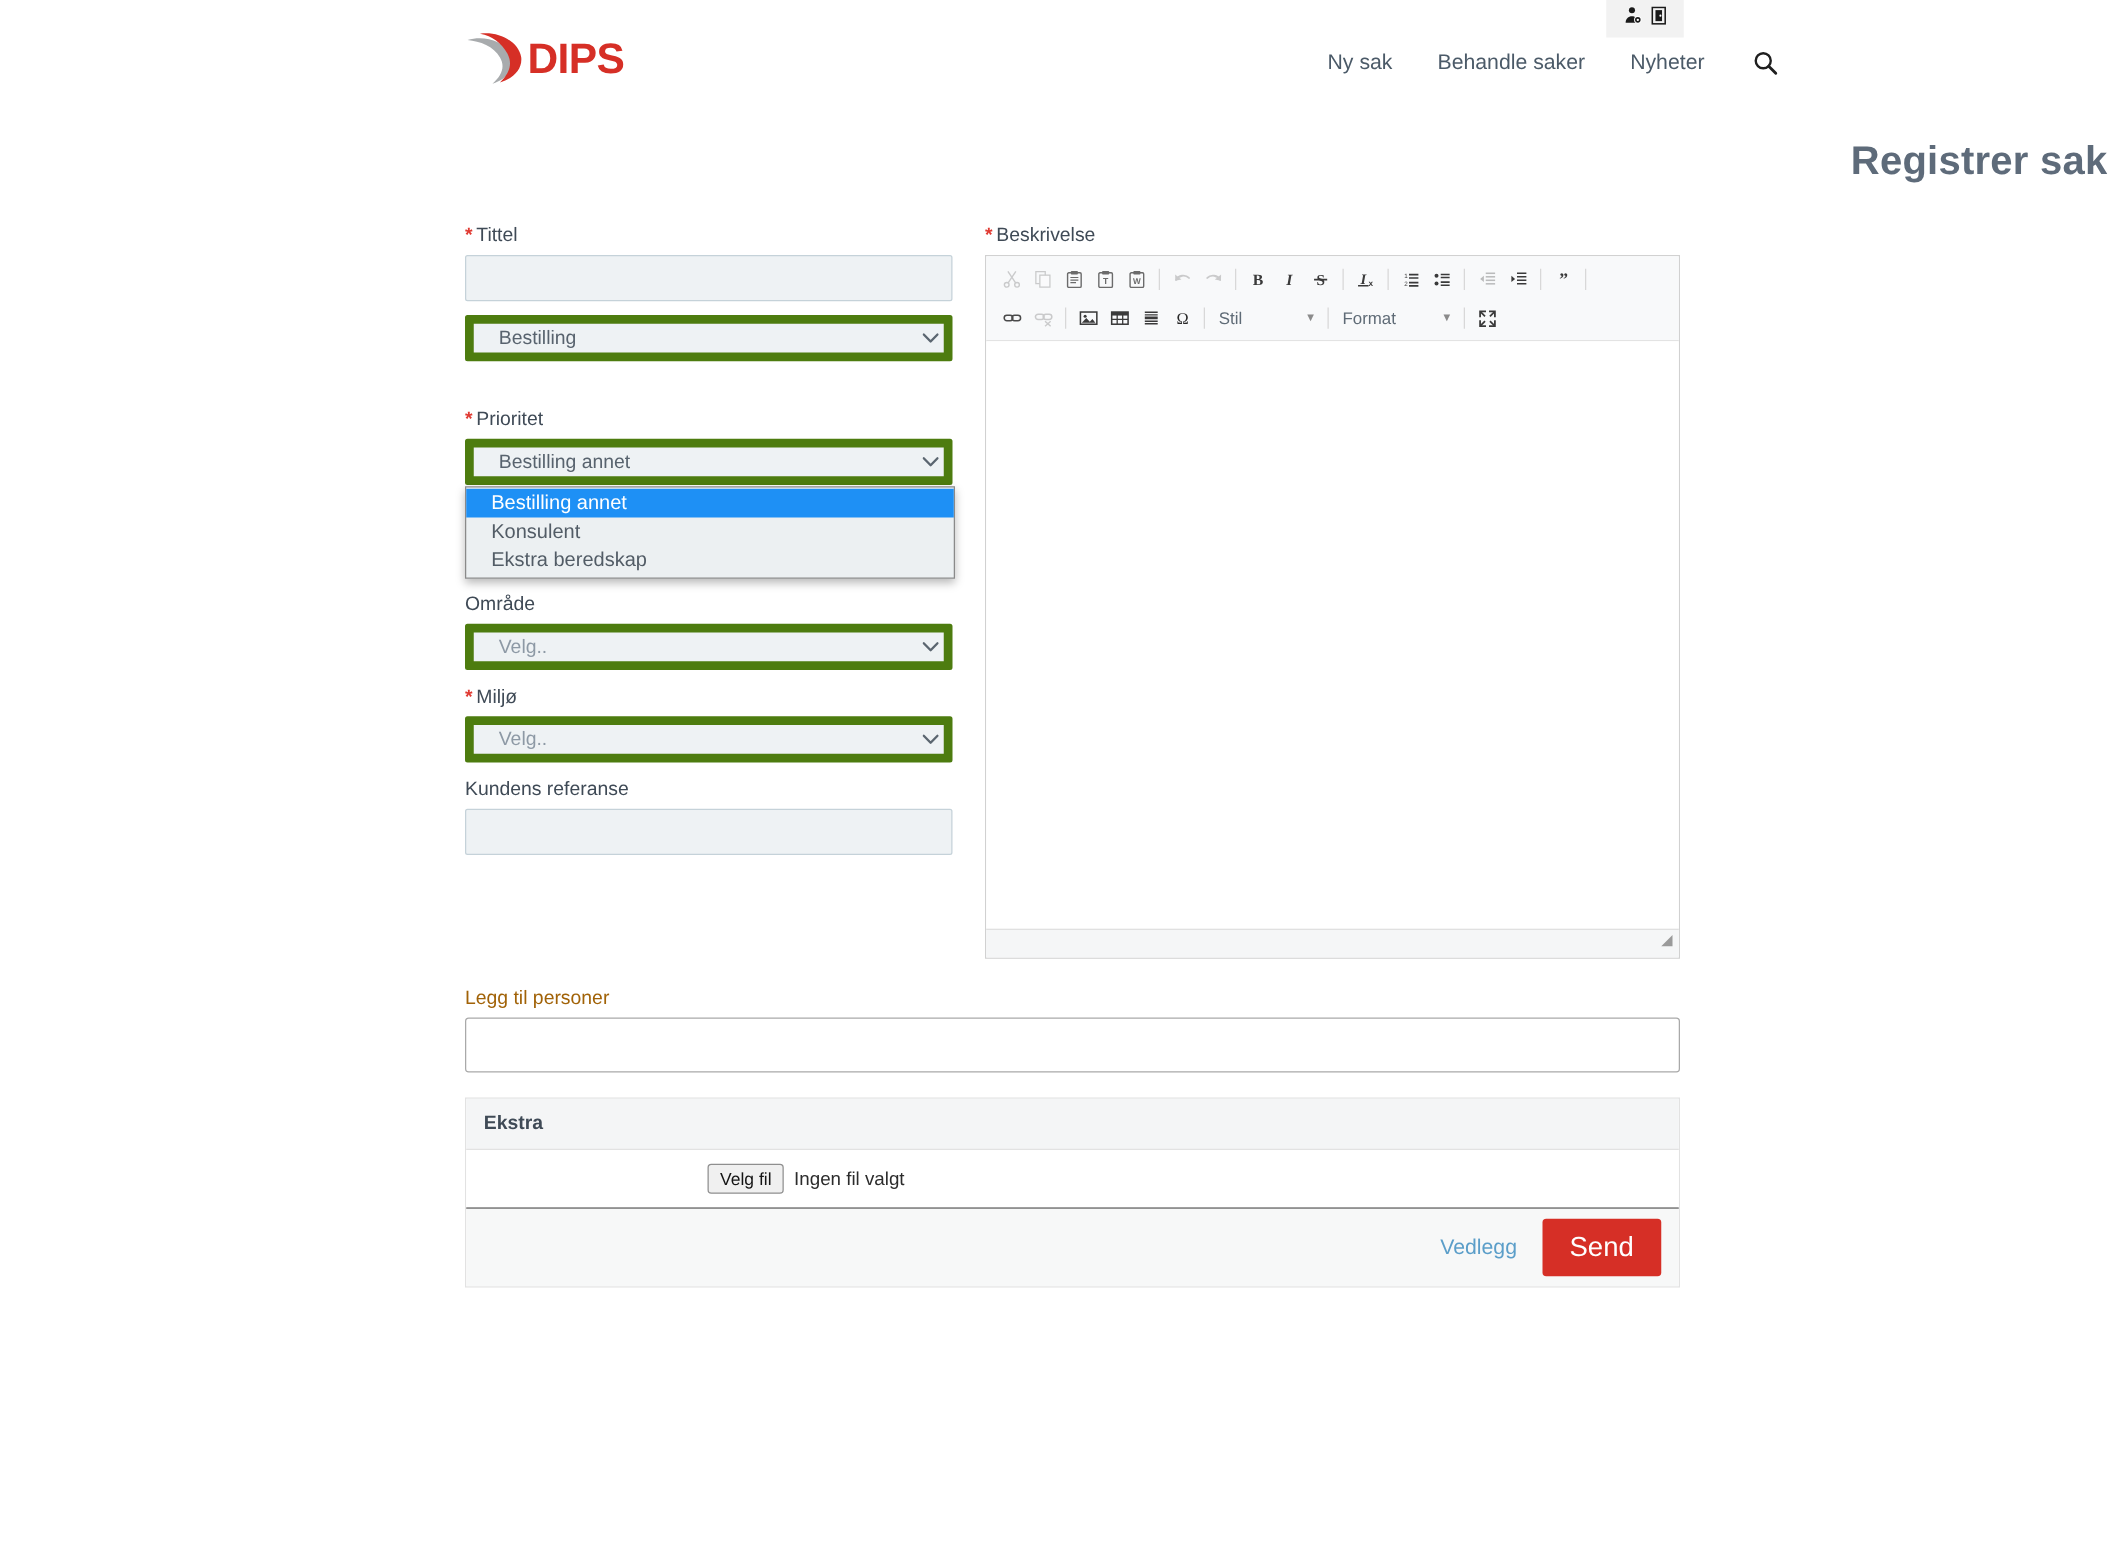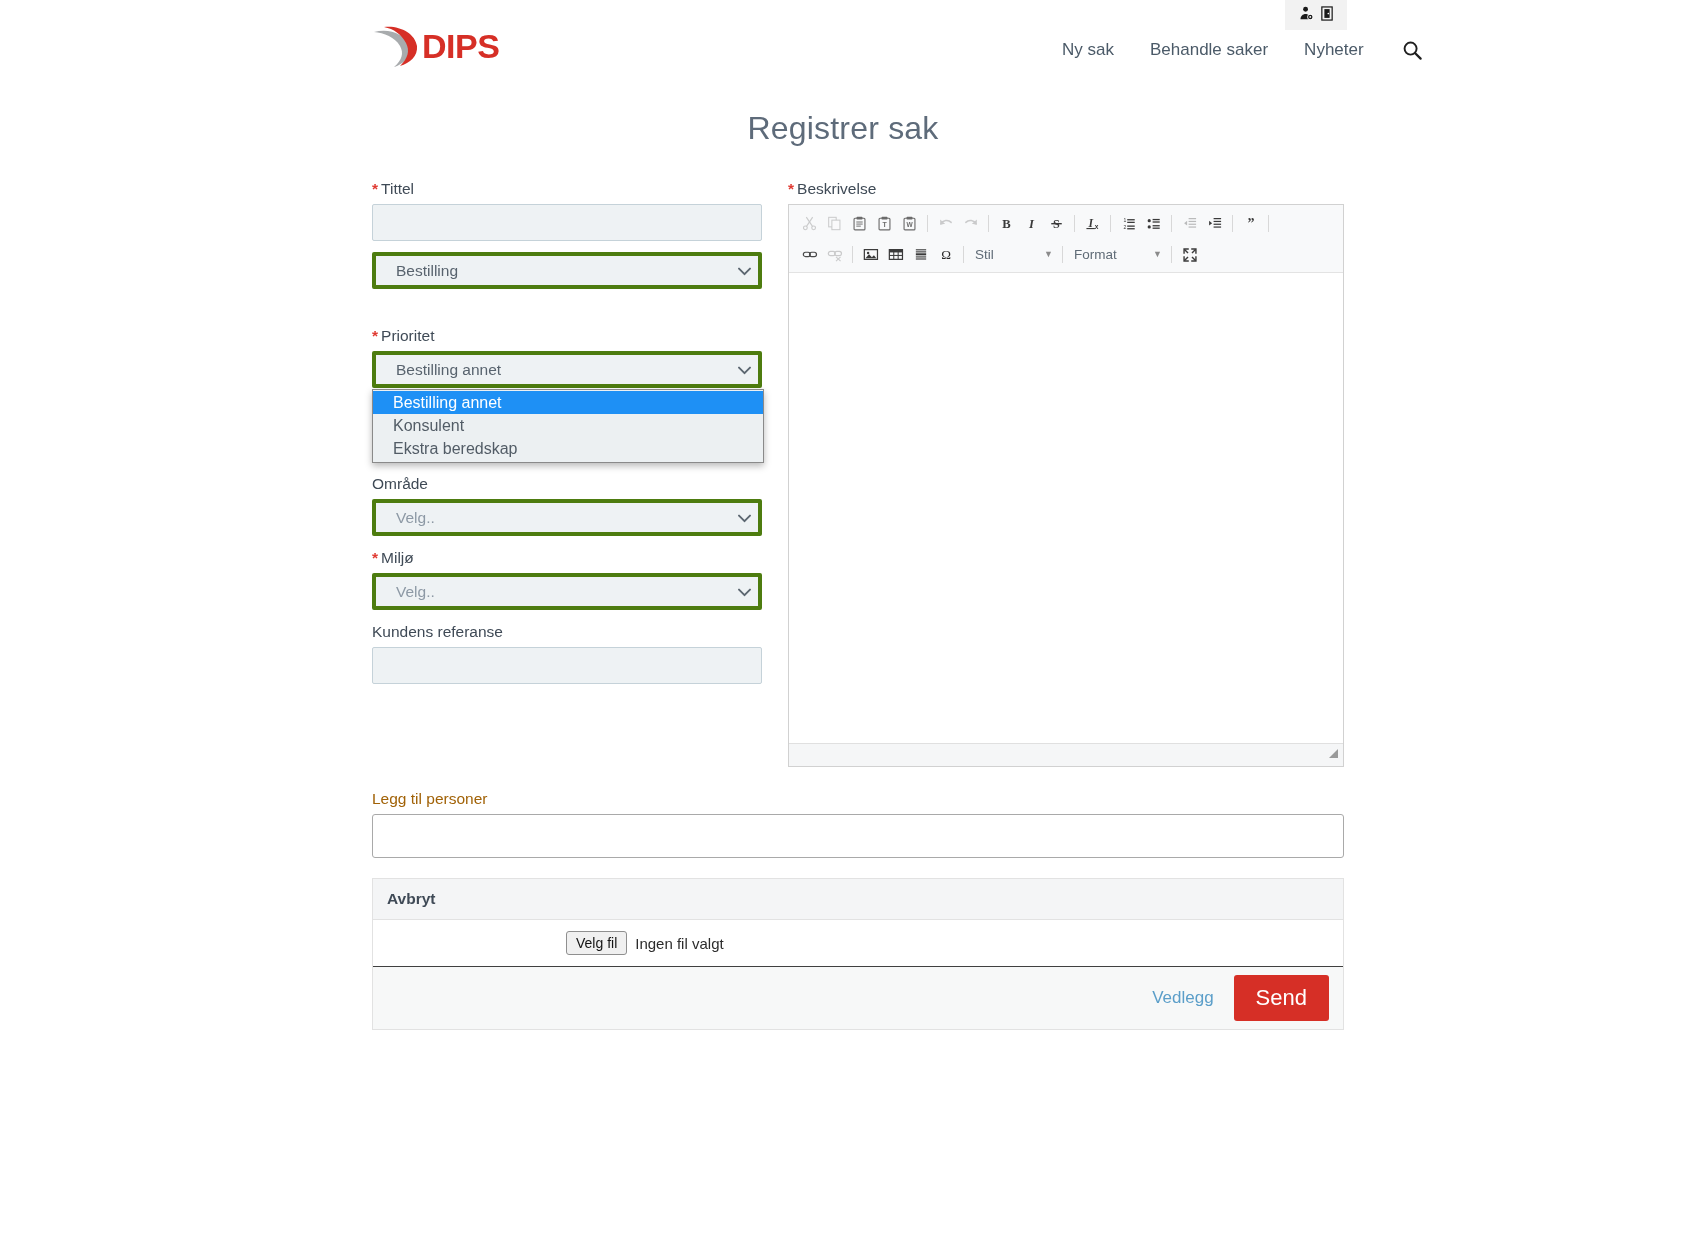--- a/index.html
+++ b/index.html
@@ -66,23 +66,23 @@
     align-items: center;
     cursor: pointer;
   }
 
   
   .page-title {
     position: absolute;
     top: 110px;
     left: 0;
     width: 100%;
-    text-align: center;
+    text-align: right;
     font-size: 32px;
-    font-weight: 400;
+    font-weight: 700;
     color: #5e6b7a;
     letter-spacing: 0.2px;
   }
 
   
   .form-wrap {
     position: absolute;
     top: 178px;
     left: 372px;
     width: 972px;
@@ -128,21 +128,21 @@
   .sel-wrap {
     position: relative;
     width: 390px;
     height: 37px;
   }
   .sel-box {
     box-sizing: border-box;
     width: 390px;
     height: 37px;
     background: #eef2f4;
-    border: 4px solid #4d7c0f;
+    border: 7px solid #4d7c0f;
     border-radius: 2px;
     font-size: 15.5px;
     color: #58636e;
     padding: 0 26px 0 20px;
     display: flex;
     align-items: center;
     cursor: pointer;
   }
   .sel-box.placeholder { color: #8d99a5; }
   .sel-arrow {
@@ -695,21 +695,21 @@
       </div>
     </div>
   </div>
 
   <div class="persons-wrap">
     <div class="persons-label">Legg til personer</div>
     <div class="persons-box"></div>
   </div>
 
   <div class="panel">
-    <div class="panel-head">Avbryt</div>
+    <div class="panel-head">Ekstra</div>
     <div class="panel-body">
       <button class="file-btn">Velg fil</button>
       <span class="file-text">Ingen fil valgt</span>
     </div>
     <div class="panel-foot">
       <button class="btn-link">Vedlegg</button>
       <button class="btn-send">Send</button>
     </div>
   </div>
 

